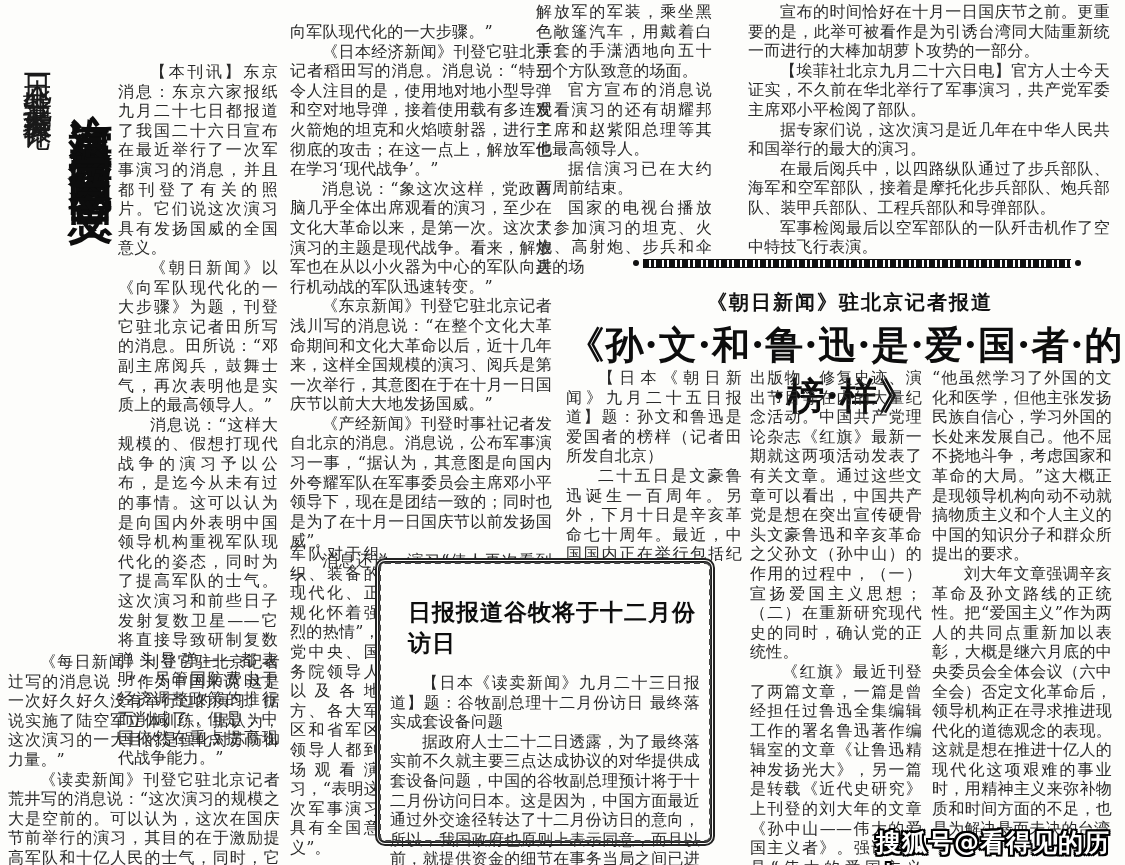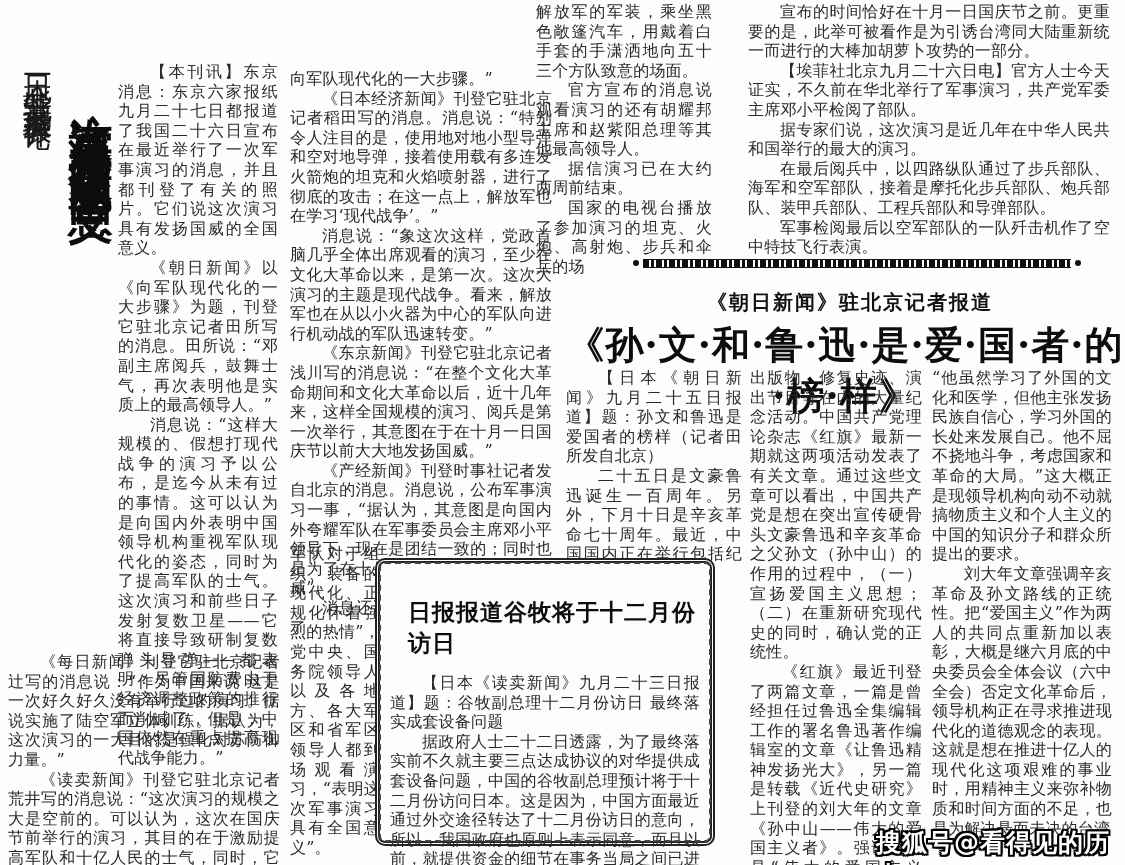--- a/index.html
+++ b/index.html
@@ -30,21 +30,21 @@
   <p class="p ind">【本刊讯】东京消息：东京六家报纸九月二十七日都报道了我国二十六日宣布在最近举行了一次军事演习的消息，并且都刊登了有关的照片。它们说这次演习具有发扬国威的全国意义。</p>
   <p class="p ind">《朝日新闻》以《向军队现代化的一大步骤》为题，刊登它驻北京记者田所写的消息。田所说：“邓副主席阅兵，鼓舞士气，再次表明他是实质上的最高领导人。”</p>
   <p class="p ind">消息说：“这样大规模的、假想打现代战争的演习予以公布，是迄今从未有过的事情。这可以认为是向国内外表明中国领导机构重视军队现代化的姿态，同时为了提高军队的士气。这次演习和前些日子发射复数卫星——它将直接导致研制复数弹头导弹——都表明：尽管国防费由于经济调整政策的推行而削减了，但是，中国依然在重点提高现代战争能力。”</p>
 </div>
 
 <div class="abs" style="left:8px;top:652px;width:272px;">
   <p class="p ind">《每日新闻》刊登它驻北京记者辻写的消息说：“作为中国来说 这是一次好久好久没有举行过的演习。据说实施了陆空军立体训练。据认为，这次演习的一大目的是强化对苏防御力量。”</p>
   <p class="p ind">《读卖新闻》刊登它驻北京记者荒井写的消息说：“这次演习的规模之大是空前的。可以认为，这次在国庆节前举行的演习，其目的在于激励提高军队和十亿人民的士气，同时，它将成为走</p>
 </div>
 
-<div class="abs" style="left:290px;top:22px;width:262px;margin-top:47px;">
+<div class="abs" style="left:290px;top:22px;width:262px;">
   <p class="p">向军队现代化的一大步骤。”</p>
   <p class="p ind">《日本经济新闻》刊登它驻北京记者稻田写的消息。消息说：“特别令人注目的是，使用地对地小型导弹和空对地导弹，接着使用载有多连发火箭炮的坦克和火焰喷射器，进行了彻底的攻击；在这一点上，解放军也在学习‘现代战争’。”</p>
   <p class="p ind">消息说：“象这次这样，党政首脑几乎全体出席观看的演习，至少在文化大革命以来，是第一次。这次大演习的主题是现代战争。看来，解放军也在从以小火器为中心的军队向进行机动战的军队迅速转变。”</p>
   <p class="p ind">《东京新闻》刊登它驻北京记者浅川写的消息说：“在整个文化大革命期间和文化大革命以后，近十几年来，这样全国规模的演习、阅兵是第一次举行，其意图在于在十月一日国庆节以前大大地发扬国威。”</p>
   <p class="p ind">《产经新闻》刊登时事社记者发自北京的消息。消息说，公布军事演习一事，“据认为，其意图是向国内外夸耀军队在军事委员会主席邓小平领导下，现在是团结一致的；同时也是为了在十月一日国庆节以前发扬国威”。</p>
   <p class="p ind">消息还说，演习“使人再次看到了</p>
 </div>
 <div class="abs" style="left:290px;top:544px;width:90px;">
   <p class="p">军队对于组织、装备的现代化、正规化怀着强烈的热情”，党中央、国务院领导人以及各地方、各大军区和省军区领导人都到场观看演习，“表明这次军事演习具有全国意义”。</p>
 </div>

